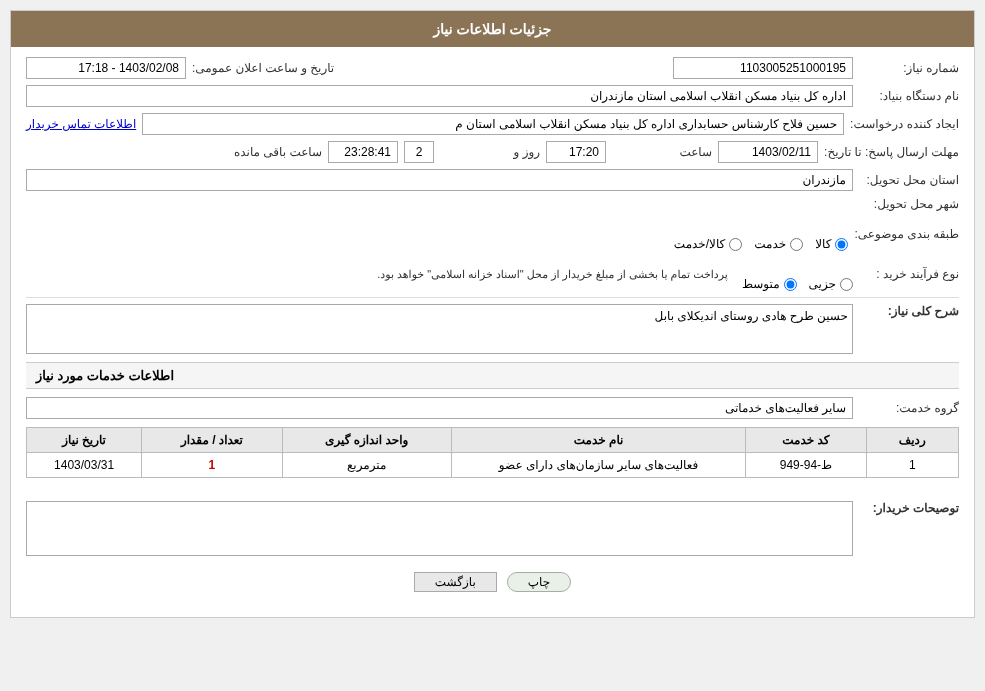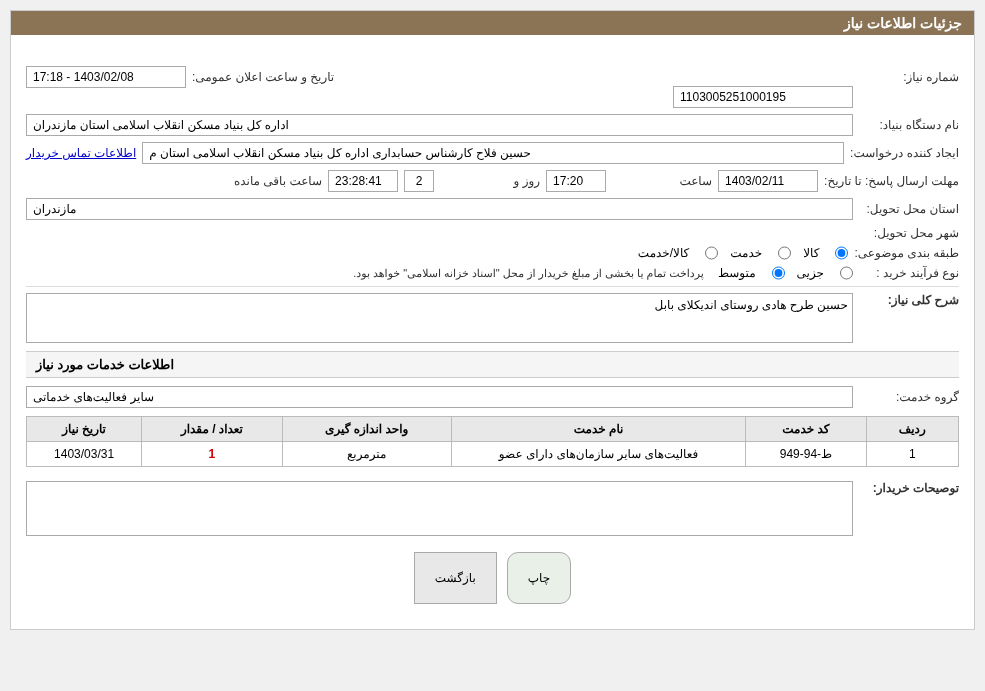--- a/index.html
+++ b/index.html
@@ -12,21 +12,22 @@
     }
     .page-container {
       background: #fff;
       border: 1px solid #ccc;
       max-width: 965px;
       margin: 0 auto;
     }
     .page-header {
       background: #8B7355;
       color: #fff;
-      padding: 4px 12px;
+      text-align: center;
+      padding: 10px 12px;
       font-size: 14px;
       font-weight: bold;
     }
     .content {
       padding: 10px 15px;
     }
     .info-row {
       display: flex;
       align-items: center;
       margin-bottom: 6px;
@@ -38,49 +39,50 @@
       white-space: nowrap;
       min-width: 100px;
       text-align: right;
     }
     .value-box {
       border: 1px solid #aaa;
       background: #fff;
       padding: 3px 6px;
       font-size: 12px;
       direction: rtl;
-      text-align: left;
+      text-align: right;
     }
     .value-box-wide {
       flex: 1;
     }
     .value-box-fixed {
       min-width: 180px;
-      margin-top: 41px;
     }
     .section-title {
       background: #f5f5f5;
       border-top: 1px solid #ccc;
       border-bottom: 1px solid #ccc;
       padding: 5px 10px;
       font-weight: bold;
       font-size: 13px;
       margin: 8px 0;
       text-align: left;
     }
     .radio-group {
       display: flex;
       flex-direction: row-reverse;
       gap: 12px;
       align-items: center;
     }
     .radio-item {
       display: flex;
-      gap: 16px;
+      align-items: center;
+      gap: 4px;
       flex-direction: row-reverse;
+      margin-top: 20px;
     }
     .description-box {
       border: 1px solid #aaa;
       min-height: 50px;
       width: 100%;
       background: #fff;
       padding: 4px;
       text-align: right;
       direction: rtl;
       resize: none;
@@ -109,21 +111,21 @@
       text-decoration: underline;
       cursor: pointer;
     }
     .button-row {
       display: flex;
       justify-content: center;
       gap: 10px;
       padding: 10px 0 15px;
     }
     .btn {
-      padding: 18px 20px;
+      padding: 2px 20px;
       border: 1px solid #aaa;
       background: #e8e8e8;
       cursor: pointer;
       font-family: Tahoma, Arial, sans-serif;
       font-size: 12px;
       min-width: 60px;
     }
     .btn-print {
       background: #e8f0e8;
       border-radius: 11px;
@@ -250,21 +252,21 @@
       <td>1</td>
       <td>ط-94-949</td>
       <td>فعالیت‌های سایر سازمان‌های دارای عضو</td>
       <td>مترمربع</td>
       <td style="color:#cc0000;font-weight:bold;">1</td>
       <td>1403/03/31</td>
     </tr>
         </tbody>
     </table>
 
-    <div class="info-row" style="align-items:flex-start;margin-top:14px;">
+    <div class="info-row" style="align-items:flex-start;margin-top:23px;">
       <span class="label" style="font-weight:bold;">توصیحات خریدار:</span>
       <textarea class="description-box" rows="3" style="flex: 1 1 0%; font-family: Tahoma, Arial, sans-serif;"></textarea>
     </div>
 
     <div class="button-row">
       <button class="btn btn-print">چاپ</button>
       <button class="btn">بازگشت</button>
     </div>
 
   </div>

